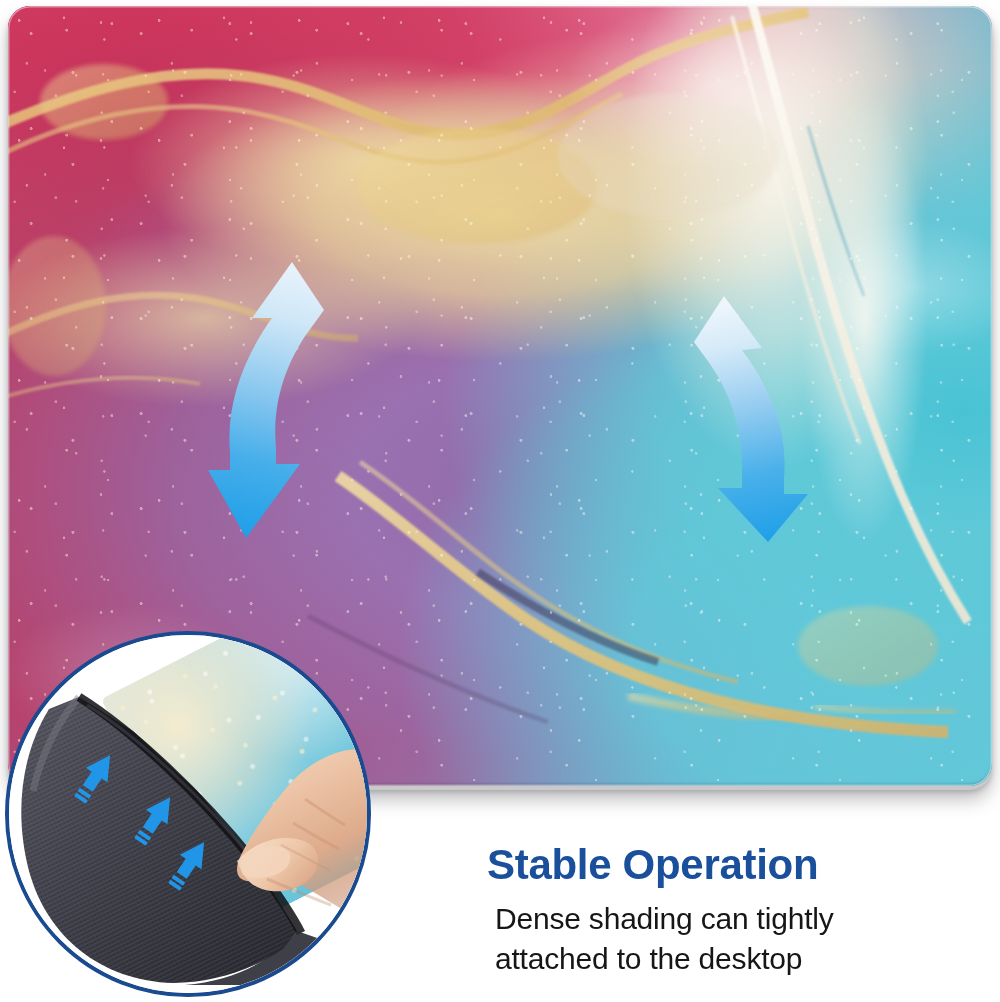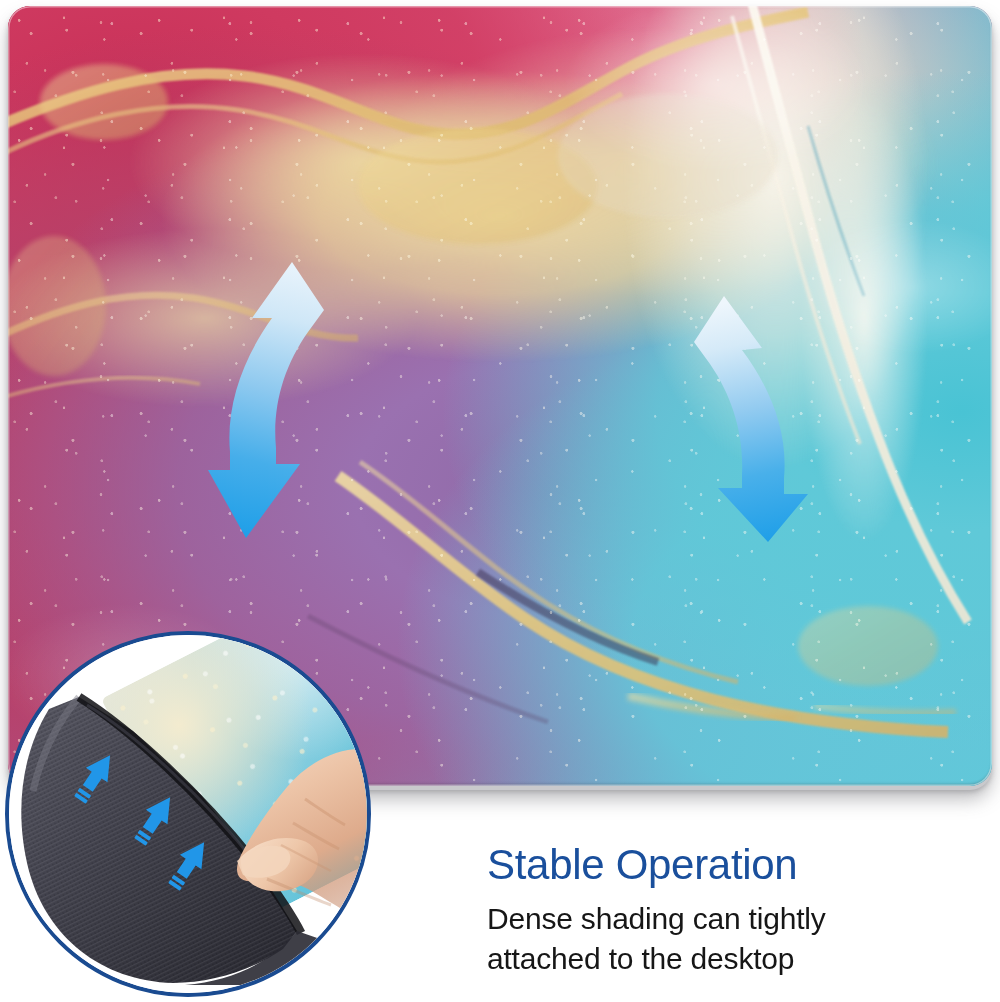--- a/index.html
+++ b/index.html
@@ -128,26 +128,26 @@
     background-size:70px 60px,85px 72px,60px 52px,78px 66px;
     opacity:.7;
   }
   
   #inset-rubber{position:absolute;left:0;top:0;width:366px;height:366px;}
   #inset-hand{position:absolute;left:0;top:0;width:366px;height:366px;}
 
   
   #copy{position:absolute;left:487px;top:841px;width:460px;}
   #headline{
-    color:#1a4f9c;font-size:42px;line-height:48px;font-weight:400;
+    color:#1a4f9c;font-size:42px;line-height:48px;font-weight:700;
     letter-spacing:-.3px;margin:0 0 10px 0;white-space:nowrap;
   }
   #subcopy{
     color:#161616;font-size:30px;line-height:40px;font-weight:400;
-    letter-spacing:-.2px;margin:0;max-width:450px;
+    letter-spacing:-.2px;margin:8px;max-width:450px;
   }
 </style>
 </head>
 <body>
 
 <div id="stage">
 
   <div id="pad-shadow"></div>
 
   <div id="pad">

